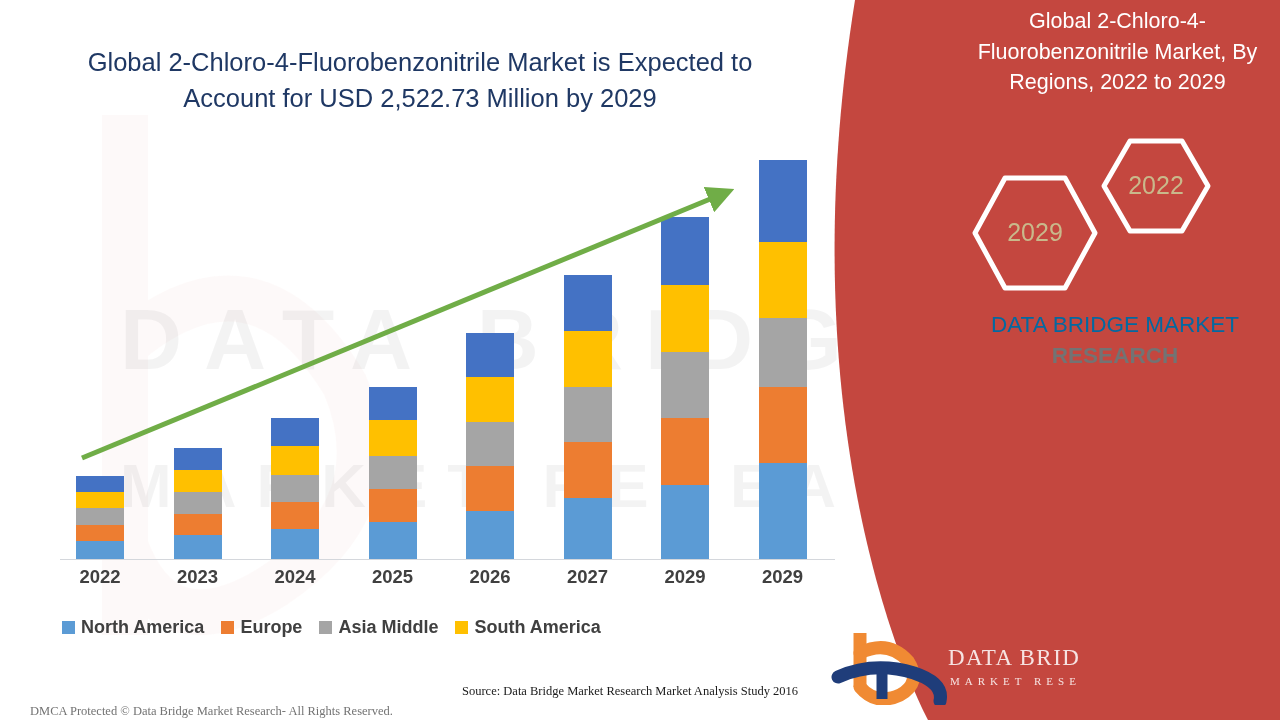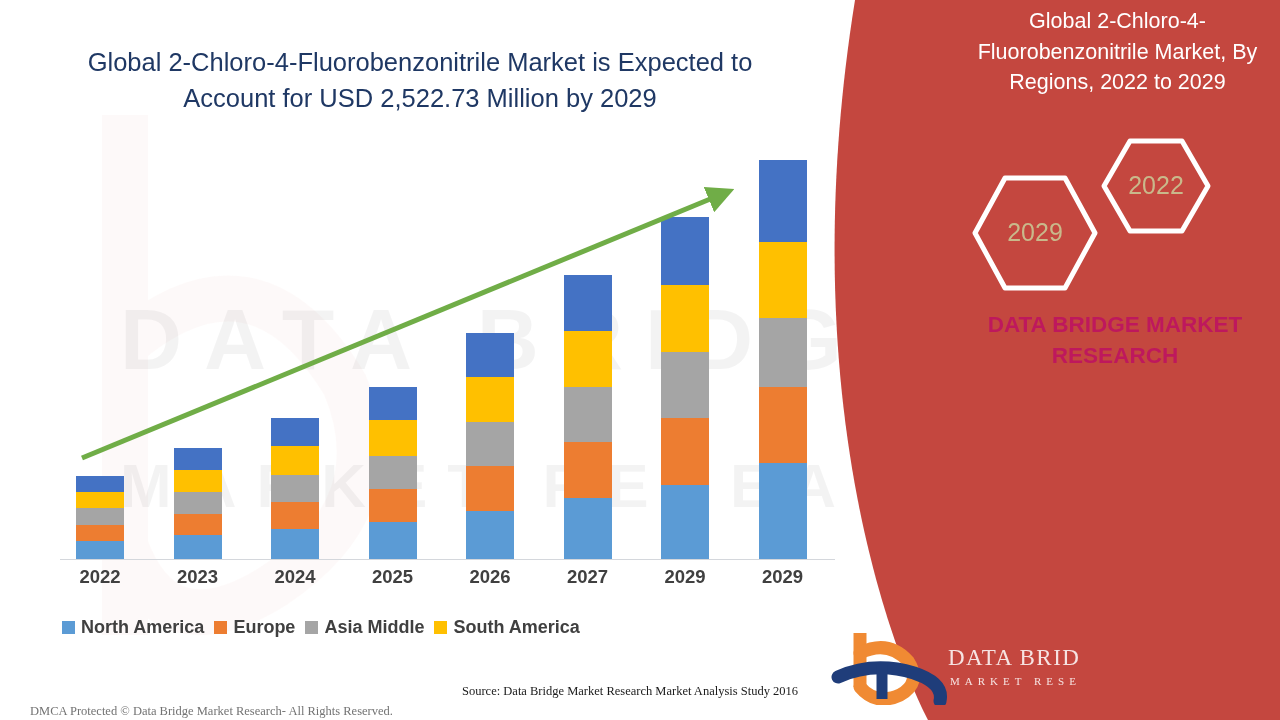--- a/index.html
+++ b/index.html
@@ -61,21 +61,21 @@
 
   
   #growth-arrow{
     position:absolute; left:60px; top:150px; width:775px; height:410px;
     pointer-events:none;
   }
 
   
   #legend{
     position:absolute; left:62px; top:617px;
-    display:flex; align-items:center; gap:10px;
+    display:flex; align-items:center; gap:17px;
   }
   .legend-item{ display:flex; align-items:center; gap:6px; }
   .legend-swatch{ width:13px; height:13px; display:block; }
   .legend-label{ font-size:18px; font-weight:700; color:#404040; white-space:nowrap; }
 
   
   #footer-dmca{
     position:absolute; left:30px; top:704px;
     font-family:"Liberation Serif", serif;
     font-size:12.5px; color:#737373; white-space:nowrap;
@@ -96,25 +96,25 @@
   #panel-title{
     position:absolute; left:145px; top:6px; width:305px;
     text-align:center; color:#ffffff;
     font-size:21.5px; line-height:1.42; font-weight:400;
   }
 
   #hex-wrap{ position:absolute; left:0; top:0; width:460px; height:720px; }
 
   #brand-line1{
     position:absolute; left:140px; top:312px; width:310px;
-    text-align:center; color:#be185d; font-size:22.5px; font-weight:700;
+    text-align:center; color:#0369a1; font-size:22.5px; font-weight:400;
   }
   #brand-line2{
     position:absolute; left:140px; top:343px; width:310px;
-    text-align:center; color:#be185d; font-size:22.5px; font-weight:700;
+    text-align:center; color:#737373; font-size:22.5px; font-weight:700;
   }
 
   .hex-year{
     fill:#c9b98b; font-size:25px; font-family:"Liberation Sans", sans-serif;
     text-anchor:middle; dominant-baseline:middle;
   }
 
   #dbmr-logo{ position:absolute; left:10px; top:625px; width:250px; height:80px; }
   .logo-word{ fill:#ffffff; opacity:.85; }
 </style>

